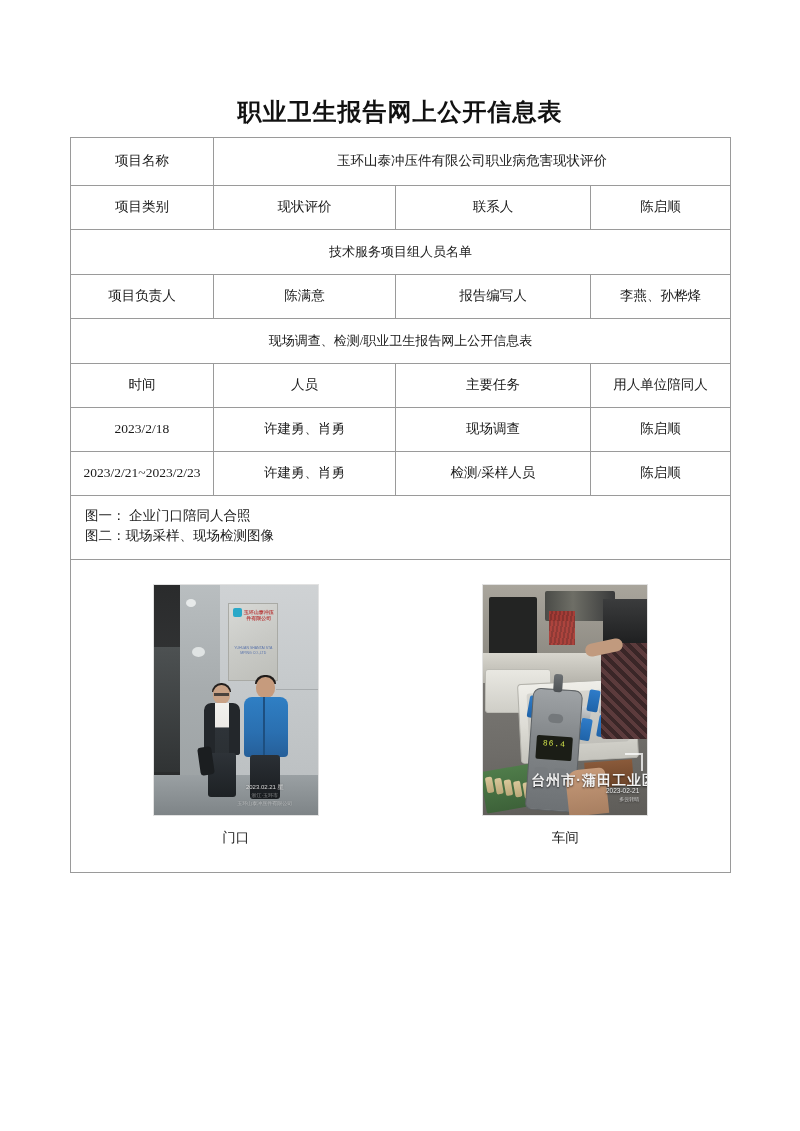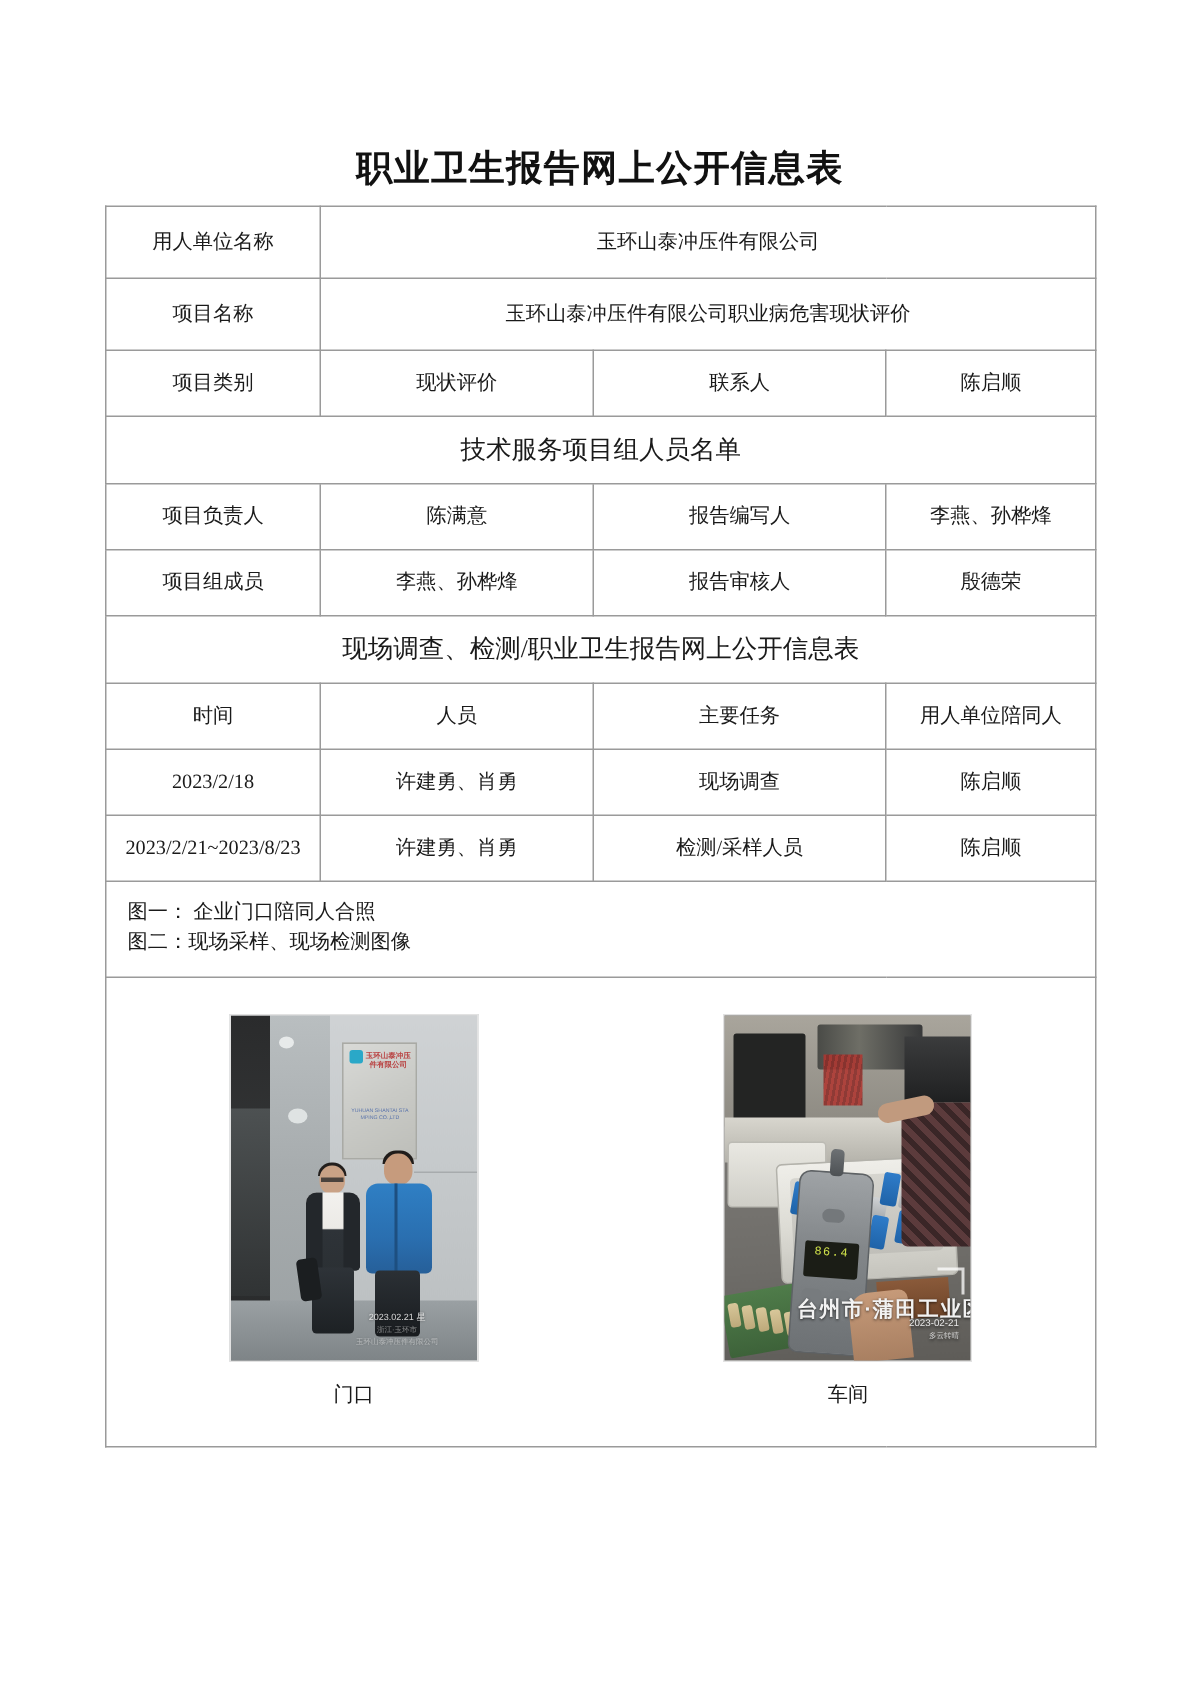--- a/index.html
+++ b/index.html
@@ -54,21 +54,21 @@
     color: #1a1a1a;
     line-height: 1.5;
   }
 
   .r-h { height: 48px; }
   .r-m { height: 44px; padding-left: 40px; }
   .r-band { height: 45px; }
 
   .cell-label { font-size: 13.5px; }
   .cell-value { font-size: 13.5px; }
-  .band { font-size: 17px; }
+  .band { font-size: 13px; }
 
   .caption-cell {
     text-align: left !important;
     padding: 10px 14px 12px 14px !important;
     font-size: 13.5px;
     line-height: 1.75;
     margin-top: 25px;
   }
   .caption-line { white-space: nowrap; }
 
@@ -376,24 +376,20 @@
 
   <table class="main-table">
     <colgroup>
       <col style="width:143px">
       <col style="width:182px">
       <col style="width:195px">
       <col style="width:140px">
     </colgroup>
     <tbody>
 
-      <tr class="r-h">
-        <td class="cell-label">用人单位名称</td>
-        <td class="cell-value" colspan="3">玉环山泰冲压件有限公司</td>
-      </tr>
 
       <tr class="r-h">
         <td class="cell-label">项目名称</td>
         <td class="cell-value" colspan="3">玉环山泰冲压件有限公司职业病危害现状评价</td>
       </tr>
 
 
       <tr class="r-m">
         <td class="cell-label">项目类别</td>
         <td class="cell-value">现状评价</td>
@@ -405,47 +401,41 @@
         <td class="band" colspan="4">技术服务项目组人员名单</td>
       </tr>
 
       <tr class="r-m">
         <td class="cell-label">项目负责人</td>
         <td class="cell-value">陈满意</td>
         <td class="cell-label">报告编写人</td>
         <td class="cell-value">李燕、孙桦烽</td>
       </tr>
 
-      <tr class="r-m">
-        <td class="cell-label">项目组成员</td>
-        <td class="cell-value">李燕、孙桦烽</td>
-        <td class="cell-label">报告审核人</td>
-        <td class="cell-value">殷德荣</td>
-      </tr>
 
       <tr class="r-band">
         <td class="band" colspan="4">现场调查、检测/职业卫生报告网上公开信息表</td>
       </tr>
 
       <tr class="r-m">
         <td class="cell-label">时间</td>
         <td class="cell-label">人员</td>
         <td class="cell-label">主要任务</td>
         <td class="cell-label">用人单位陪同人</td>
       </tr>
 
       <tr class="r-m">
         <td class="cell-value">2023/2/18</td>
         <td class="cell-value">许建勇、肖勇</td>
         <td class="cell-value">现场调查</td>
         <td class="cell-value">陈启顺</td>
       </tr>
 
       <tr class="r-m">
-        <td class="cell-value">2023/2/21~2023/8/23</td>
+        <td class="cell-value">2023/2/21~2023/2/23</td>
         <td class="cell-value">许建勇、肖勇</td>
         <td class="cell-value">检测/采样人员</td>
         <td class="cell-value">陈启顺</td>
       </tr>
 
 
       <tr>
         <td class="caption-cell" colspan="4">
           <div class="caption-line">图一： 企业门口陪同人合照</div>
           <div class="caption-line">图二：现场采样、现场检测图像</div>

